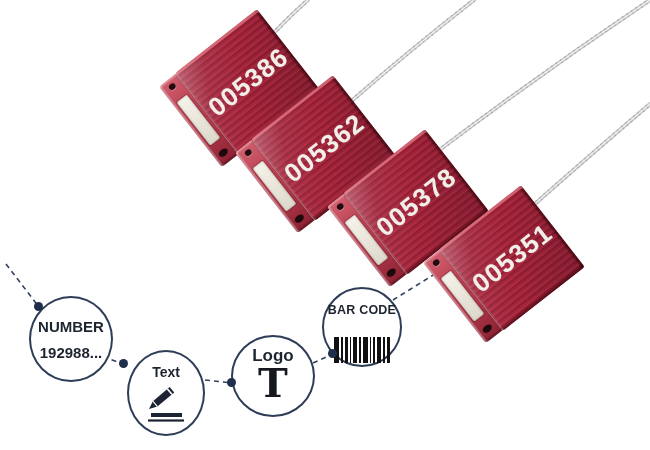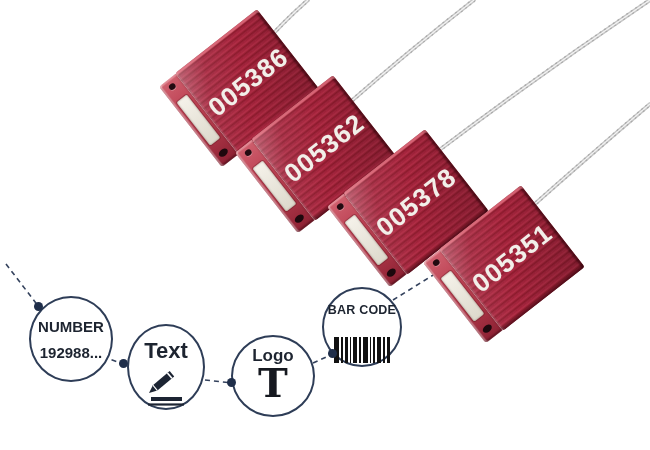--- a/index.html
+++ b/index.html
@@ -50,21 +50,21 @@
     box-shadow:inset 0 0 2px rgba(60,30,20,.5),0 0 0 1px rgba(90,20,30,.35);
   }
   .hole-bot{position:absolute;bottom:7px;left:5px;width:10px;height:7px;border-radius:50%;background:#1d080d;}
   
   .opt{
     position:absolute;box-sizing:border-box;border:2px solid #2e3d57;border-radius:50%;
     background:#ffffff;display:flex;flex-direction:column;align-items:center;
     color:#1d2430;text-align:center;
   }
   .opt1{left:29px;top:296px;width:84px;height:86px;justify-content:center;gap:9px;font-size:15px;font-weight:bold;}
-  .opt2{left:127px;top:324px;width:78px;height:86px;padding-top:12px;gap:2px;font-size:22px;font-weight:bold;}
+  .opt2{left:127px;top:350px;width:78px;height:86px;padding-top:12px;gap:2px;font-size:14px;font-weight:bold;}
   .opt3{left:231px;top:335px;width:84px;height:82px;padding-top:9px;gap:0px;font-size:17px;font-weight:bold;}
   .opt4{left:322px;top:287px;width:80px;height:80px;padding-top:14px;gap:20px;}
   .tglyph{font-family:"DejaVu Serif","Liberation Serif",serif;font-size:40px;font-weight:bold;line-height:.85;color:#15181f;}
   .barcode-label{font-size:12.5px;font-weight:bold;letter-spacing:.2px;white-space:nowrap;}
   .dot{position:absolute;width:9px;height:9px;border-radius:50%;background:#1f2e4a;}
   .d1{left:34px;top:302px;}
   .d2{left:119px;top:359px;}
   .d3{left:227px;top:378px;}
   .d4{left:328px;top:349px;}
 </style>

